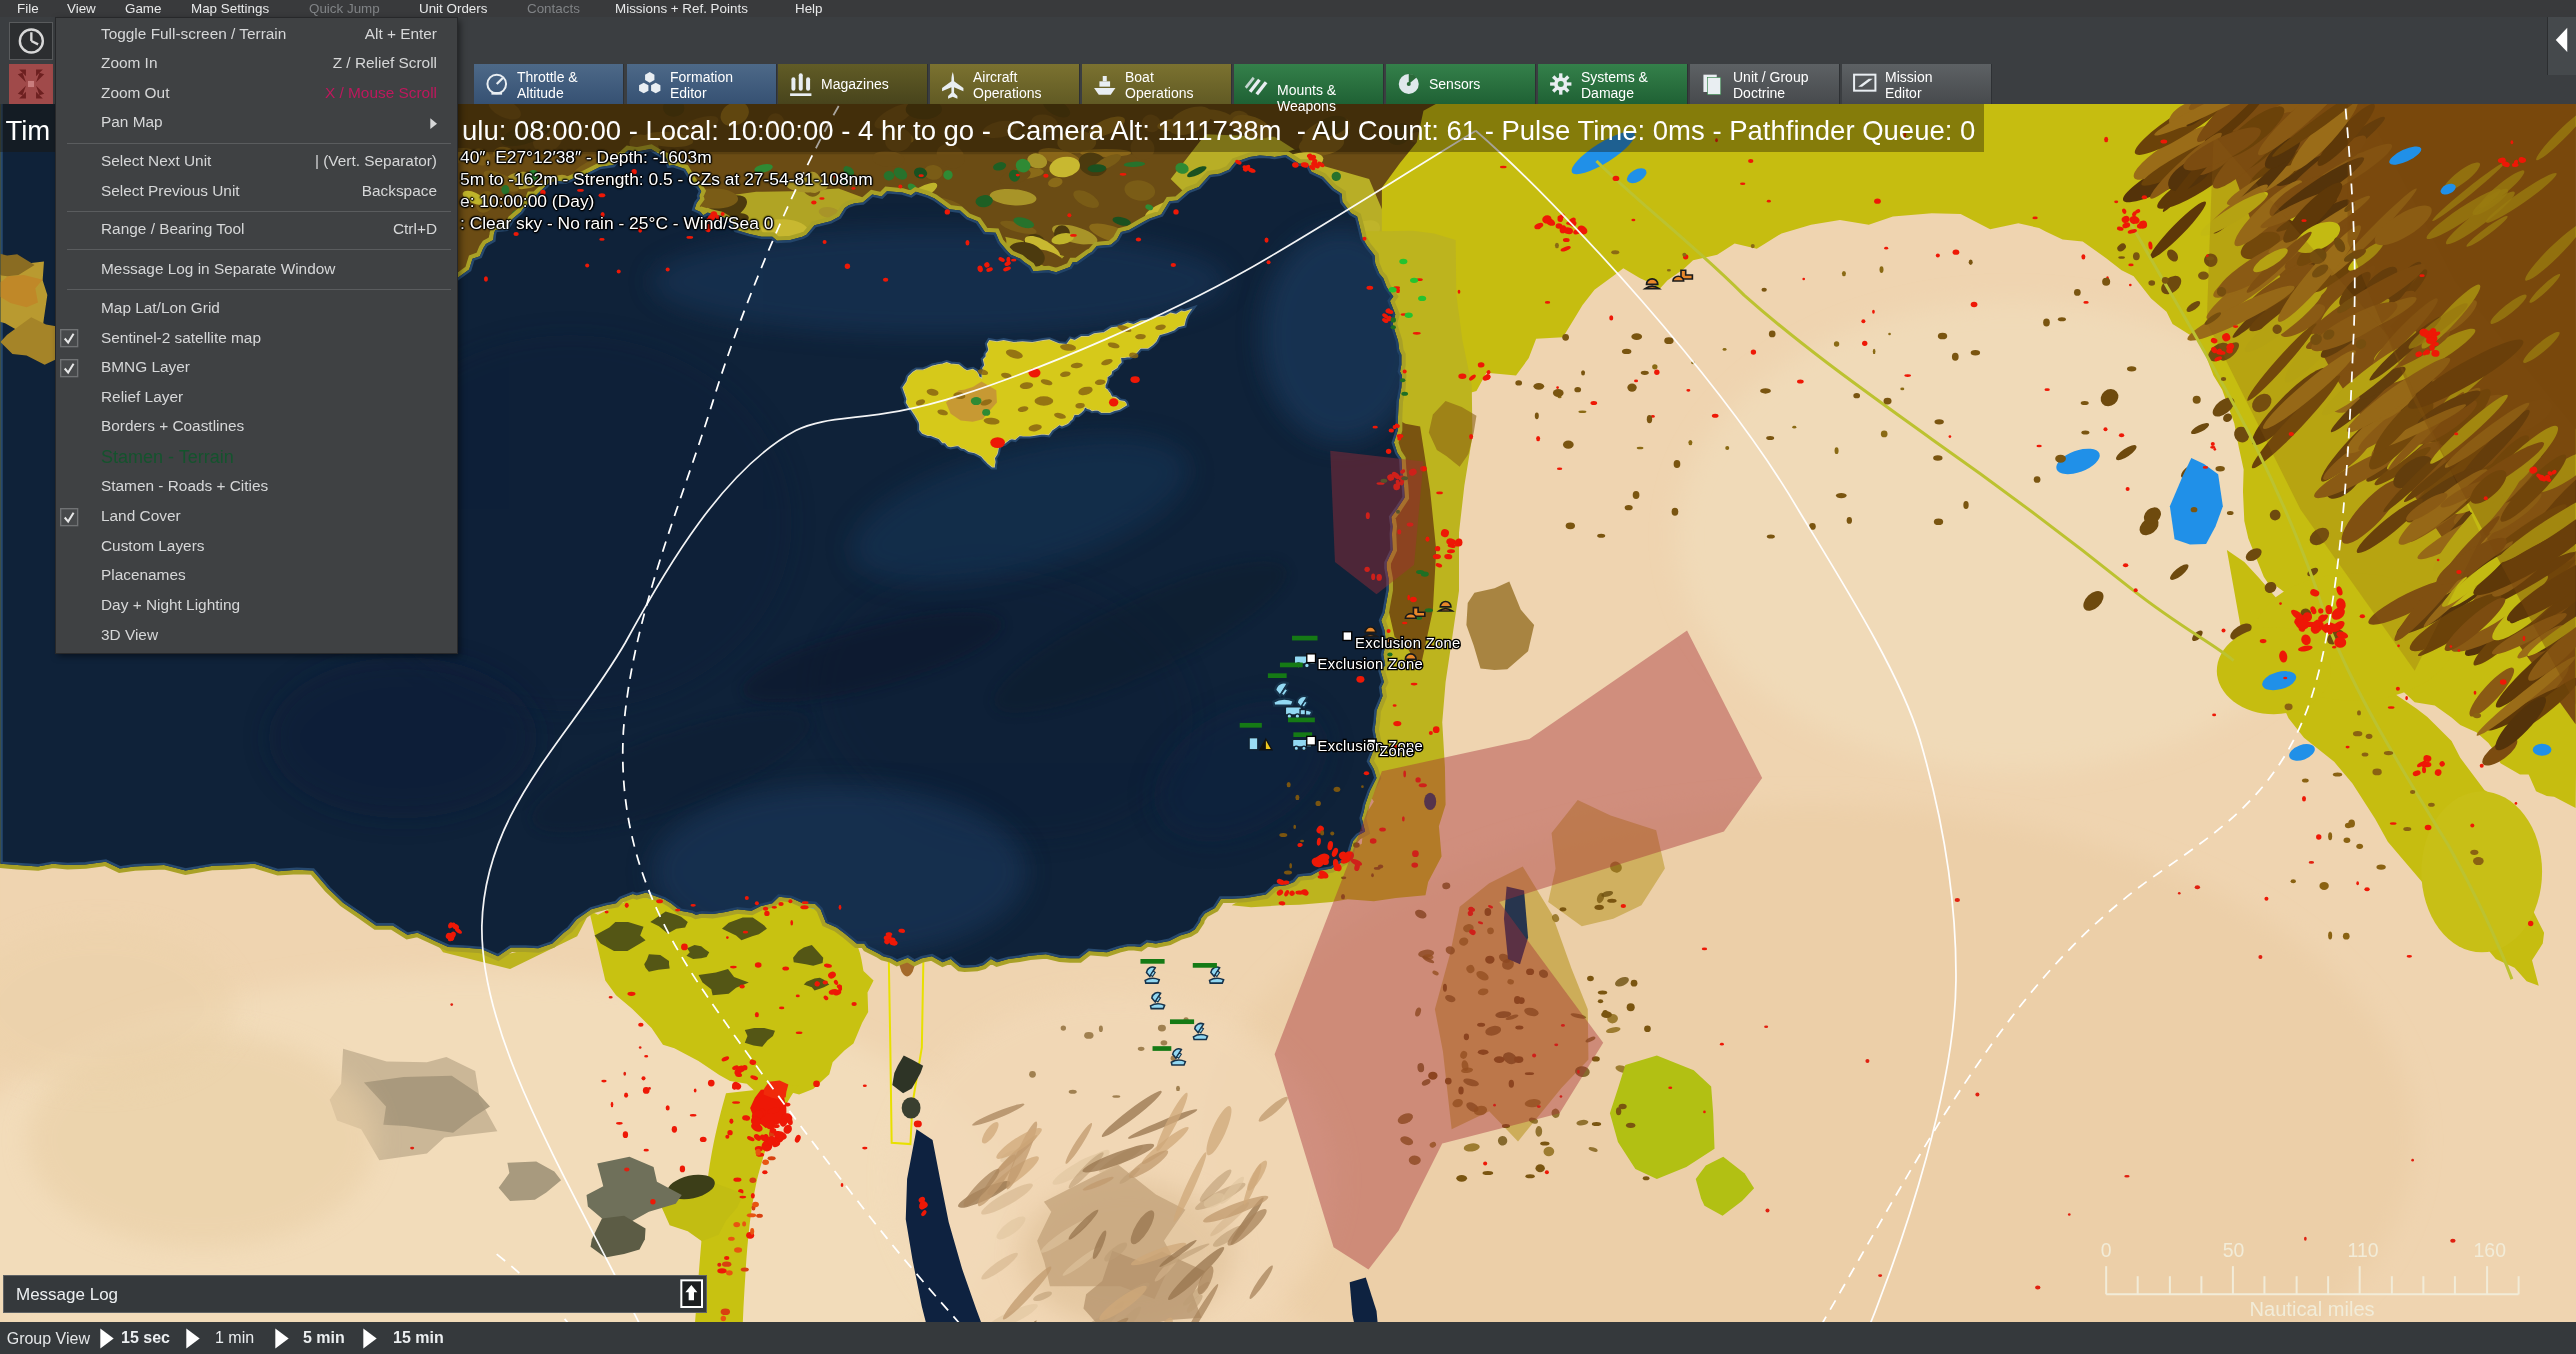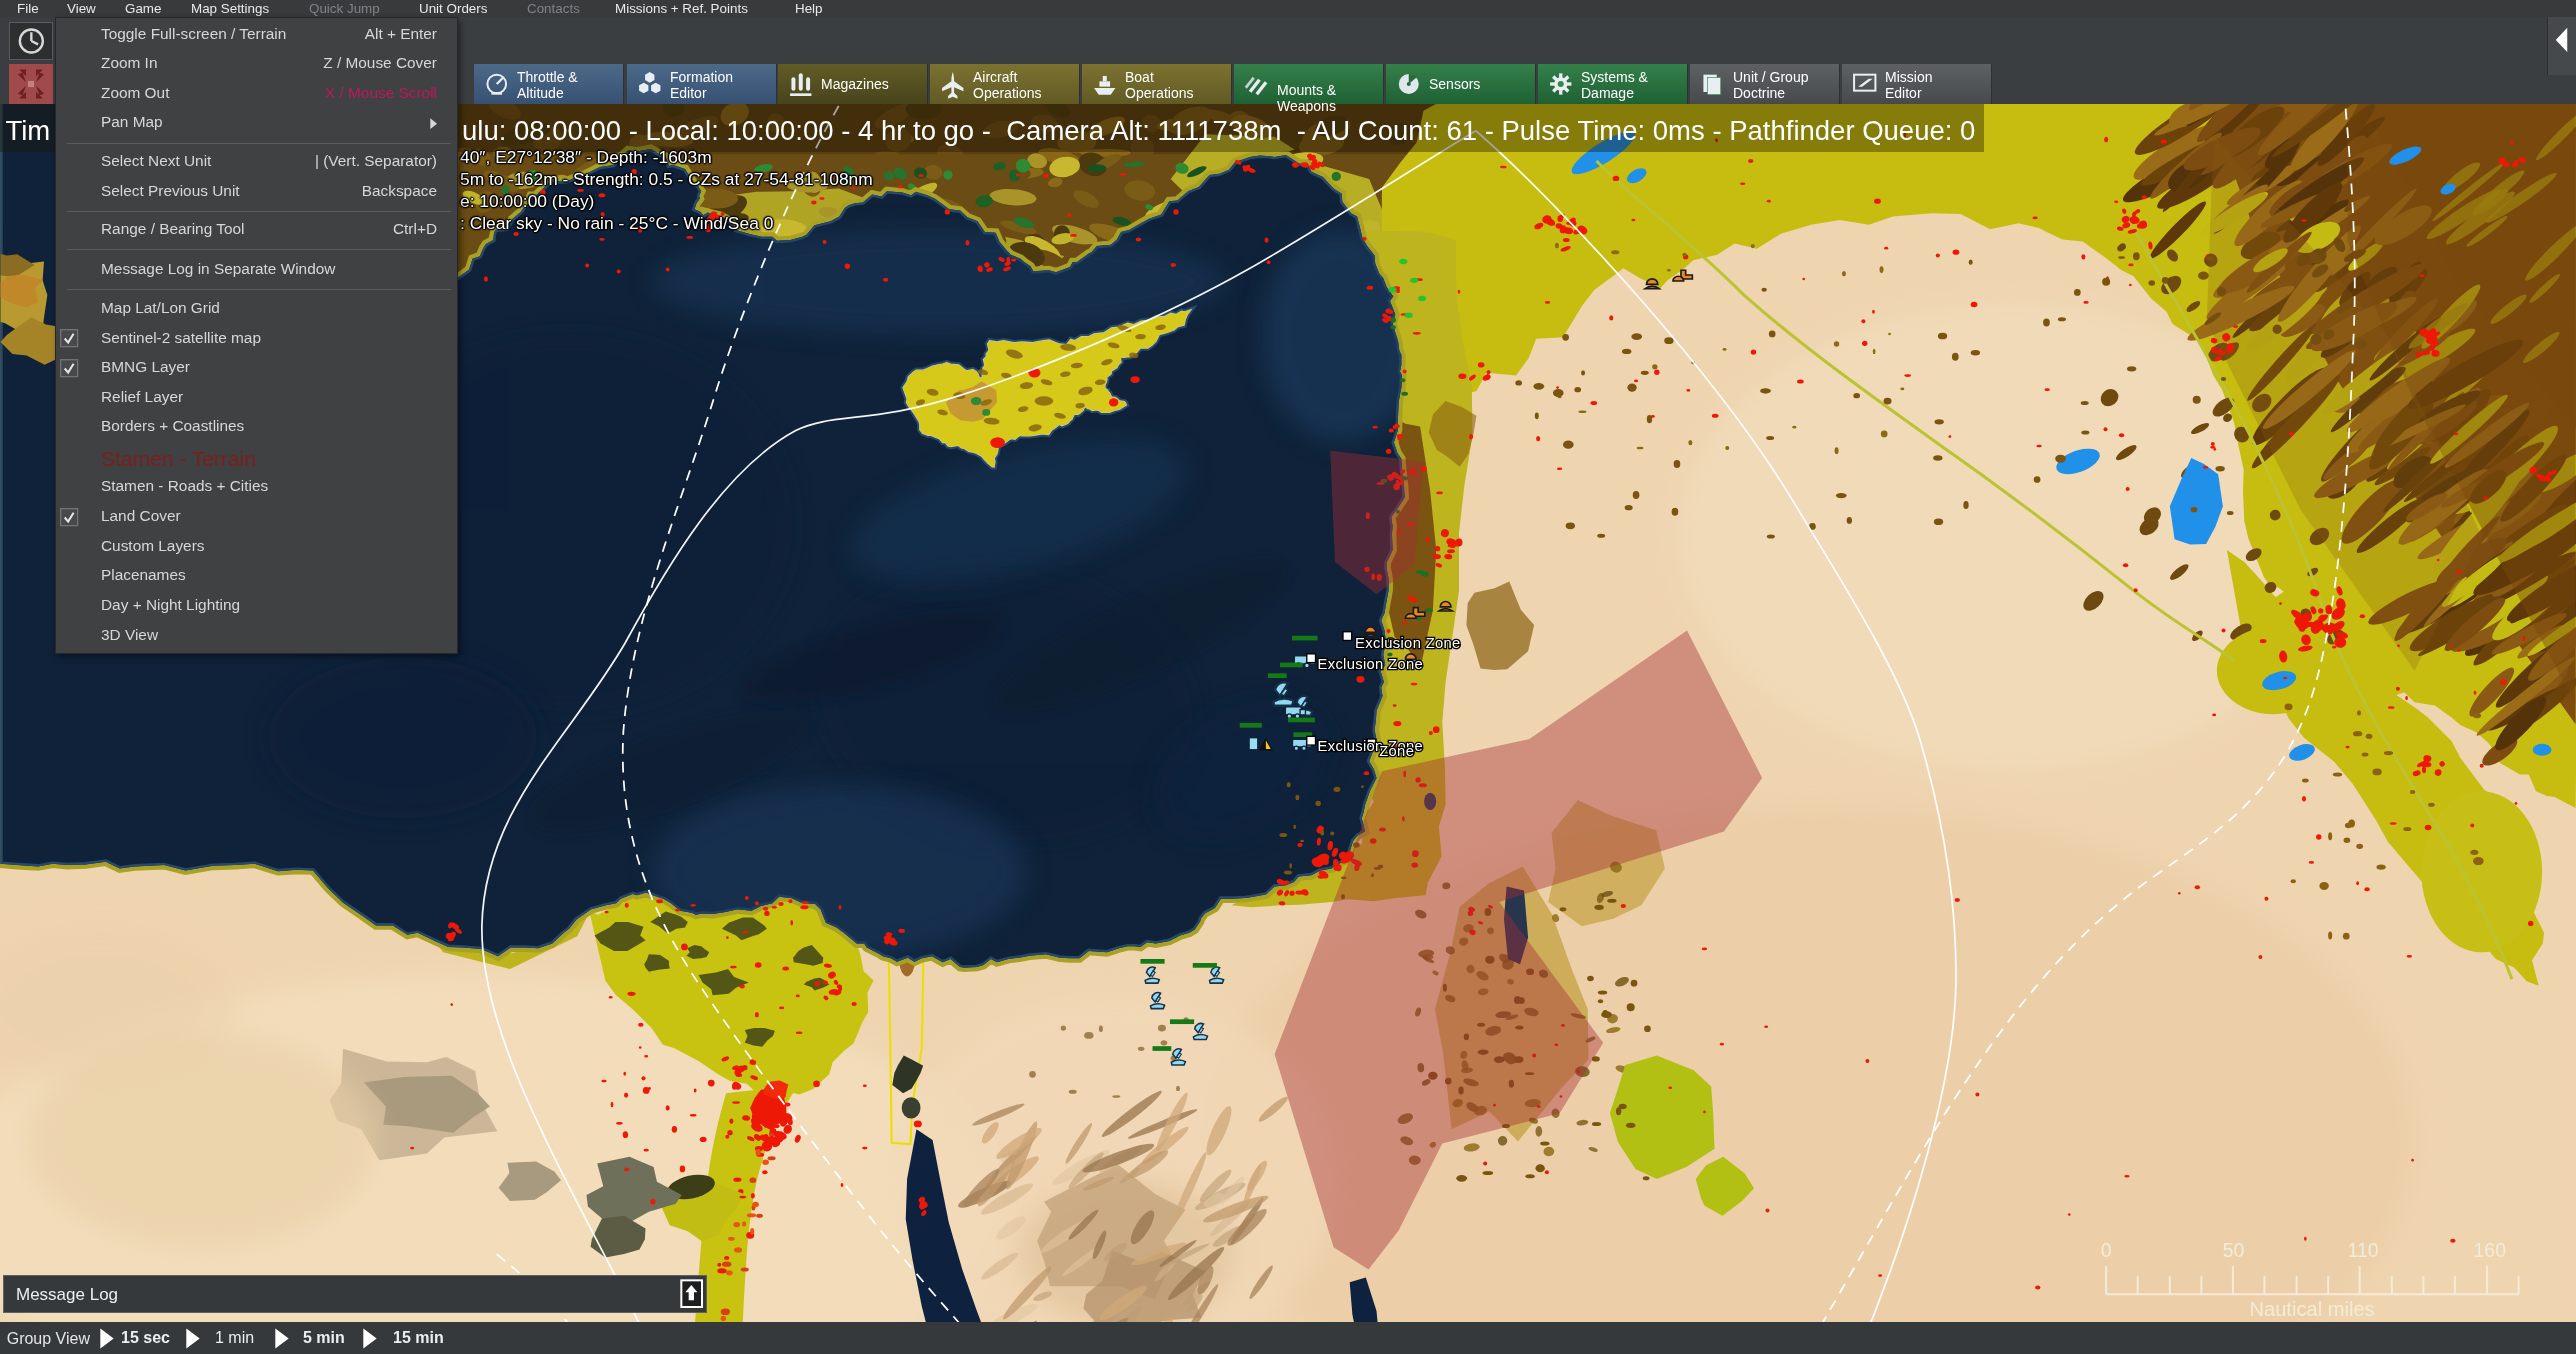--- a/index.html
+++ b/index.html
@@ -1811,21 +1811,21 @@
       <svg width="29.5" height="32" viewBox="0 0 44 48" style="position:absolute;left:8px;top:4px">
         <rect x="6" y="10" width="32" height="24" fill="none" stroke="#e9eef2" stroke-width="3"></rect>
         <path d="M12,28 l16,-12 6,0 -16,12 z" fill="#e9eef2"></path>
       </svg>
       <div style="position:absolute;left:43px;top:4.7px;font-size:14px;line-height:16px;color:#fff;white-space:nowrap">Mission<br>Editor</div>
     </div>
 <div style="position:absolute;left:55px;top:17.4px;width:403px;height:637px;background:#3f4143;border:0.7px solid #27282a;box-shadow:2.7px 3.4px 6.7px rgba(0,0,0,0.5)"></div>
 <div style="position:absolute;left:101px;top:25px;font-size:15.4px;color:#d6d7d8;white-space:nowrap">Toggle Full-screen / Terrain</div>
 <div style="position:absolute;left:0;top:25px;width:437px;text-align:right;font-size:15.4px;color:#d6d7d8;white-space:nowrap">Alt + Enter</div>
 <div style="position:absolute;left:101px;top:54px;font-size:15.4px;color:#d6d7d8;white-space:nowrap">Zoom In</div>
-<div style="position:absolute;left:0;top:54px;width:437px;text-align:right;font-size:15.4px;color:#d6d7d8;white-space:nowrap">Z / Mouse Cover</div>
+<div style="position:absolute;left:0;top:54px;width:437px;text-align:right;font-size:15.4px;color:#d6d7d8;white-space:nowrap">Z / Relief Scroll</div>
 <div style="position:absolute;left:101px;top:84px;font-size:15.4px;color:#d6d7d8;white-space:nowrap">Zoom Out</div>
 <div style="position:absolute;left:0;top:84px;width:437px;text-align:right;font-size:15.4px;color:#be185d;white-space:nowrap">X / Mouse Scroll</div>
 <div style="position:absolute;left:101px;top:113px;font-size:15.4px;color:#d6d7d8;white-space:nowrap">Pan Map</div>
 <svg style="position:absolute;left:429px;top:117px" width="10.7" height="13.4" viewBox="0 0 16 20">
       <path d="M2,2 L12,10 L2,18 Z" fill="#d6d7d8"></path>
     </svg>
 <div style="position:absolute;left:101px;top:152px;font-size:15.4px;color:#d6d7d8;white-space:nowrap">Select Next Unit</div>
 <div style="position:absolute;left:0;top:152px;width:437px;text-align:right;font-size:15.4px;color:#d6d7d8;white-space:nowrap">| (Vert. Separator)</div>
 <div style="position:absolute;left:101px;top:182px;font-size:15.4px;color:#d6d7d8;white-space:nowrap">Select Previous Unit</div>
 <div style="position:absolute;left:0;top:182px;width:437px;text-align:right;font-size:15.4px;color:#d6d7d8;white-space:nowrap">Backspace</div>
@@ -1840,21 +1840,21 @@
       <path d="M7,14 l5,6 8,-13" fill="none" stroke="#e8e8e8" stroke-width="3"></path>
     </svg>
 <div style="position:absolute;left:101px;top:358px;font-size:15.4px;color:#d6d7d8;white-space:nowrap">BMNG Layer</div>
 <div style="position:absolute;left:60px;top:359px;width:17.4px;height:17.4px;"></div>
 <svg style="position:absolute;left:60px;top:359px" width="19" height="19" viewBox="0 0 28 28">
       <rect x="1" y="1" width="25" height="25" fill="#47494b" stroke="#707274" stroke-width="2"></rect>
       <path d="M7,14 l5,6 8,-13" fill="none" stroke="#e8e8e8" stroke-width="3"></path>
     </svg>
 <div style="position:absolute;left:101px;top:388px;font-size:15.4px;color:#d6d7d8;white-space:nowrap">Relief Layer</div>
 <div style="position:absolute;left:101px;top:417px;font-size:15.4px;color:#d6d7d8;white-space:nowrap">Borders + Coastlines</div>
-<div style="position:absolute;left:101px;top:447px;font-size:21px;color:#7f1d1d;white-space:nowrap">Stamen - Terrain</div>
+<div style="position:absolute;left:101px;top:447px;font-size:18px;color:#14532d;white-space:nowrap">Stamen - Terrain</div>
 <div style="position:absolute;left:101px;top:477px;font-size:15.4px;color:#d6d7d8;white-space:nowrap">Stamen - Roads + Cities</div>
 <div style="position:absolute;left:101px;top:507px;font-size:15.4px;color:#d6d7d8;white-space:nowrap">Land Cover</div>
 <div style="position:absolute;left:60px;top:508px;width:17.4px;height:17.4px;"></div>
 <svg style="position:absolute;left:60px;top:508px" width="19" height="19" viewBox="0 0 28 28">
       <rect x="1" y="1" width="25" height="25" fill="#47494b" stroke="#707274" stroke-width="2"></rect>
       <path d="M7,14 l5,6 8,-13" fill="none" stroke="#e8e8e8" stroke-width="3"></path>
     </svg>
 <div style="position:absolute;left:101px;top:537px;font-size:15.4px;color:#d6d7d8;white-space:nowrap">Custom Layers</div>
 <div style="position:absolute;left:101px;top:566px;font-size:15.4px;color:#d6d7d8;white-space:nowrap">Placenames</div>
 <div style="position:absolute;left:101px;top:596px;font-size:15.4px;color:#d6d7d8;white-space:nowrap">Day + Night Lighting</div>

